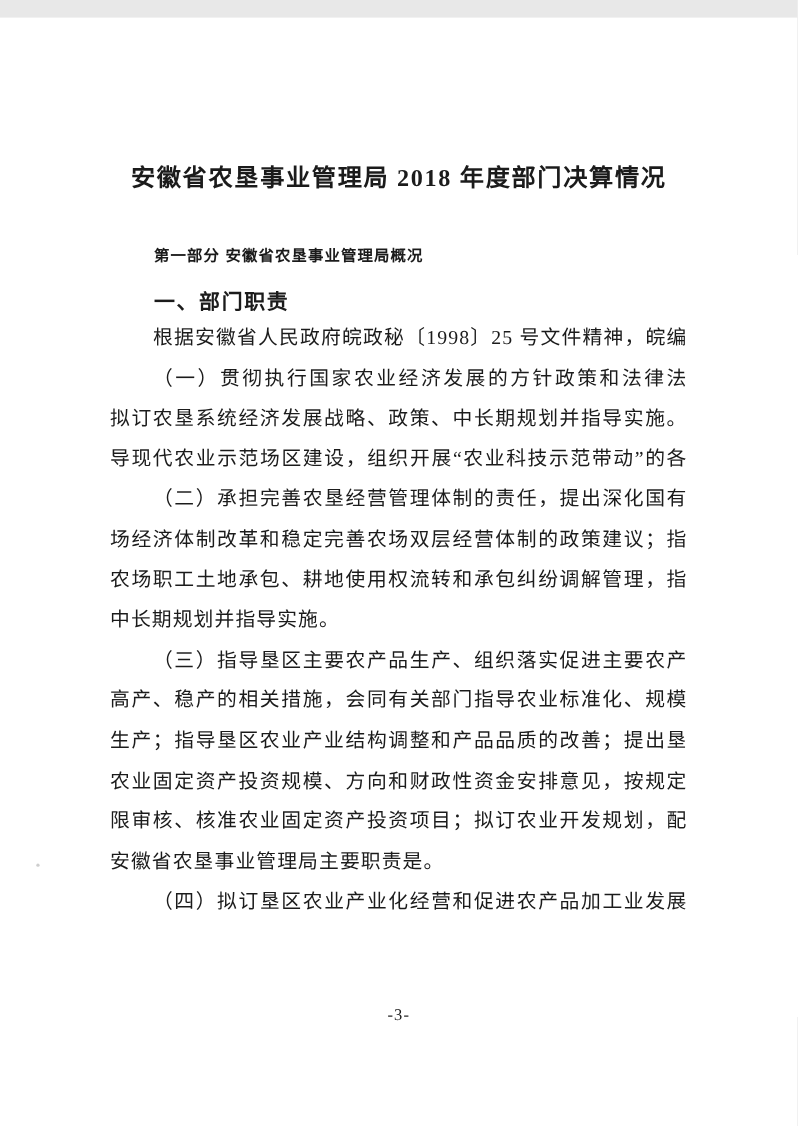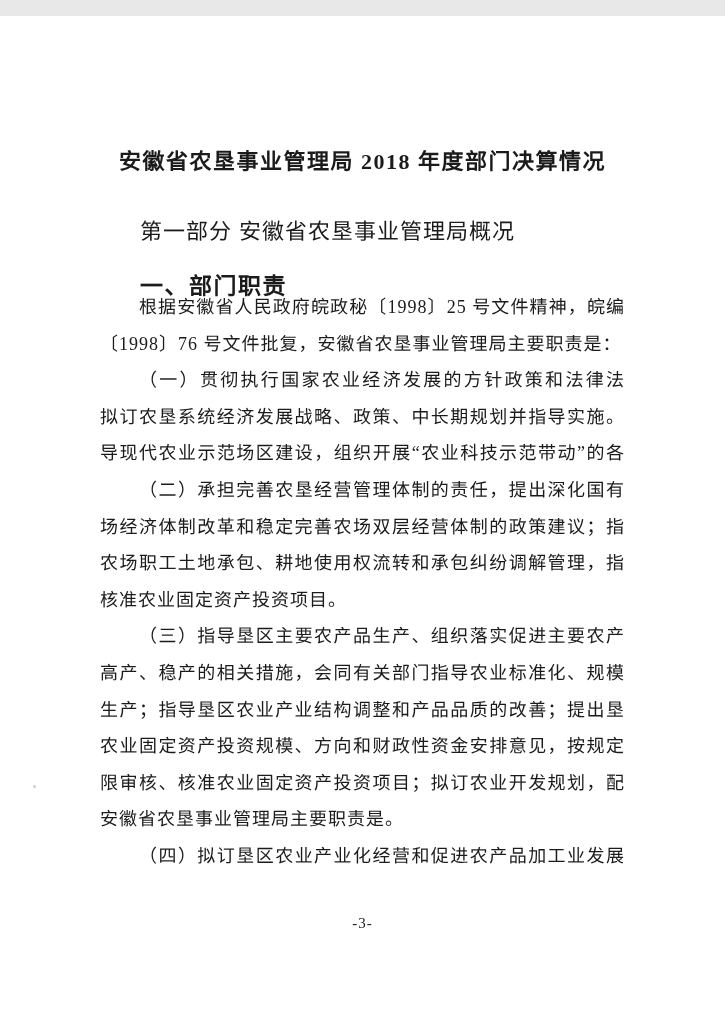--- a/index.html
+++ b/index.html
@@ -26,32 +26,32 @@
     font-size: 22px;
     font-weight: bold;
     letter-spacing: 1.5px;
     line-height: 30px;
     font-family: "Liberation Serif", "DejaVu Serif", serif;
   }
   .heading-1 {
     position: absolute;
     top: 203px;
     left: 140px;
-    font-size: 22px;
-    font-weight: normal;
+    font-size: 14px;
+    font-weight: bold;
     letter-spacing: 1px;
     line-height: 26px;
     font-family: "Liberation Sans", "DejaVu Sans", sans-serif;
     text-align: center;
   }
   .heading-2 {
     position: absolute;
-    top: 257px;
+    top: 247px;
     left: 140px;
-    font-size: 23px;
+    font-size: 19px;
     font-weight: bold;
     letter-spacing: 1.5px;
     line-height: 26px;
     font-family: "Liberation Sans", "DejaVu Sans", sans-serif;
     text-align: right;
   }
   .doc-body {
     position: absolute;
     top: 273px;
     left: 100px;
@@ -97,32 +97,31 @@
 
   <div class="doc-title">安徽省农垦事业管理局 2018 年度部门决算情况</div>
 
   <div class="heading-1">第一部分  安徽省农垦事业管理局概况</div>
 
   <div class="heading-2">一、部门职责</div>
 
   <div class="doc-body">
       <div class="para">
         <div class="line first">根据安徽省人民政府皖政秘〔1998〕25 号文件精神，皖编办</div>
-        <div class="line last">〔1998〕76 号文件批复，安徽省农垦事业管理局主要职责是：</div>
       </div>
       <div class="para">
         <div class="line first">（一）贯彻执行国家农业经济发展的方针政策和法律法规，</div>
         <div class="line">拟订农垦系统经济发展战略、政策、中长期规划并指导实施。指</div>
         <div class="line">导现代农业示范场区建设，组织开展“农业科技示范带动”的各项</div>
       </div>
       <div class="para">
         <div class="line first">（二）承担完善农垦经营管理体制的责任，提出深化国有农</div>
         <div class="line">场经济体制改革和稳定完善农场双层经营体制的政策建议；指导</div>
         <div class="line">农场职工土地承包、耕地使用权流转和承包纠纷调解管理，指导</div>
-        <div class="line last">核准农业固定资产投资项目。</div>
+        <div class="line last">中长期规划并指导实施。</div>
       </div>
       <div class="para">
         <div class="line first">（三）指导垦区主要农产品生产、组织落实促进主要农产品</div>
         <div class="line">高产、稳产的相关措施，会同有关部门指导农业标准化、规模化</div>
         <div class="line">生产；指导垦区农业产业结构调整和产品品质的改善；提出垦区</div>
         <div class="line">农业固定资产投资规模、方向和财政性资金安排意见，按规定权</div>
         <div class="line">限审核、核准农业固定资产投资项目；拟订农业开发规划，配合</div>
         <div class="line last">安徽省农垦事业管理局主要职责是。</div>
       </div>
       <div class="para">

